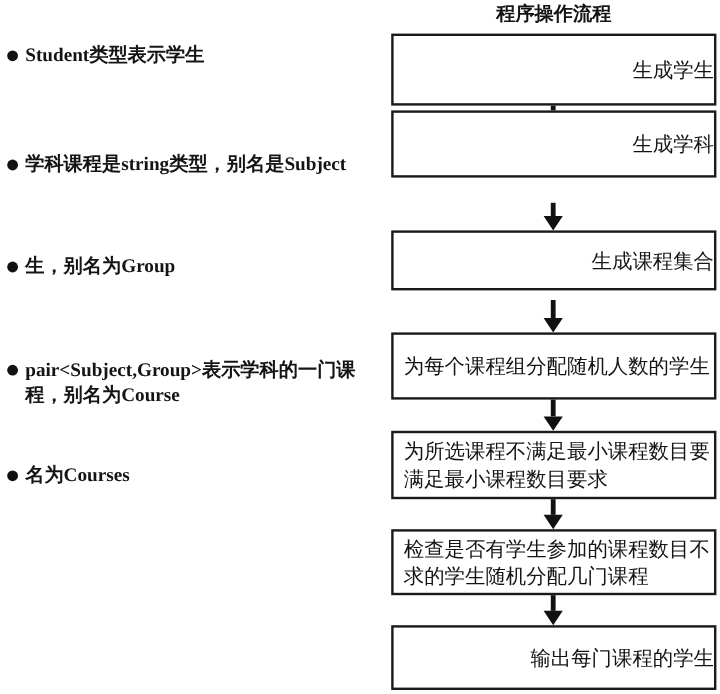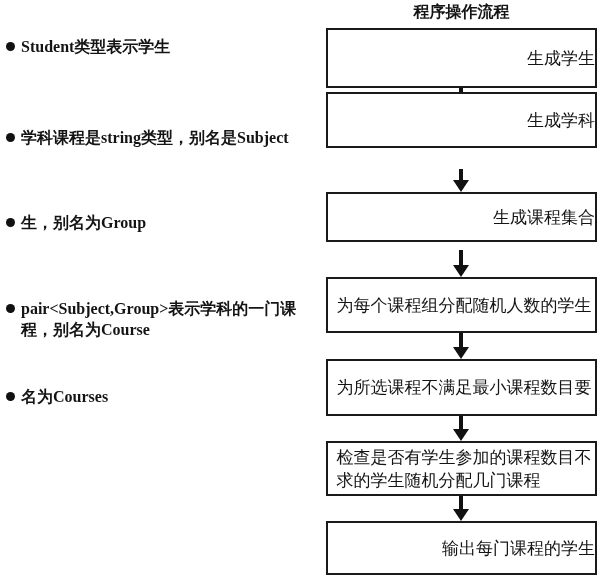--- a/index.html
+++ b/index.html
@@ -129,20 +129,21 @@
         </div>
     </div>
     <div class="arrow" style="top:333px;height:26px">
       <span class="stem"></span>
       <span class="head"></span>
     </div>
 
     <div class="box box-left" style="top:359px;height:57px">
       <div>
           <div>为所选课程不满足最小课程数目要</div>
+          <div>满足最小课程数目要求</div>
         </div>
     </div>
     <div class="arrow" style="top:416px;height:25px">
       <span class="stem"></span>
       <span class="head"></span>
     </div>
 
     <div class="box box-left" style="top:441px;height:55px">
       <div>
           <div>检查是否有学生参加的课程数目不</div>

